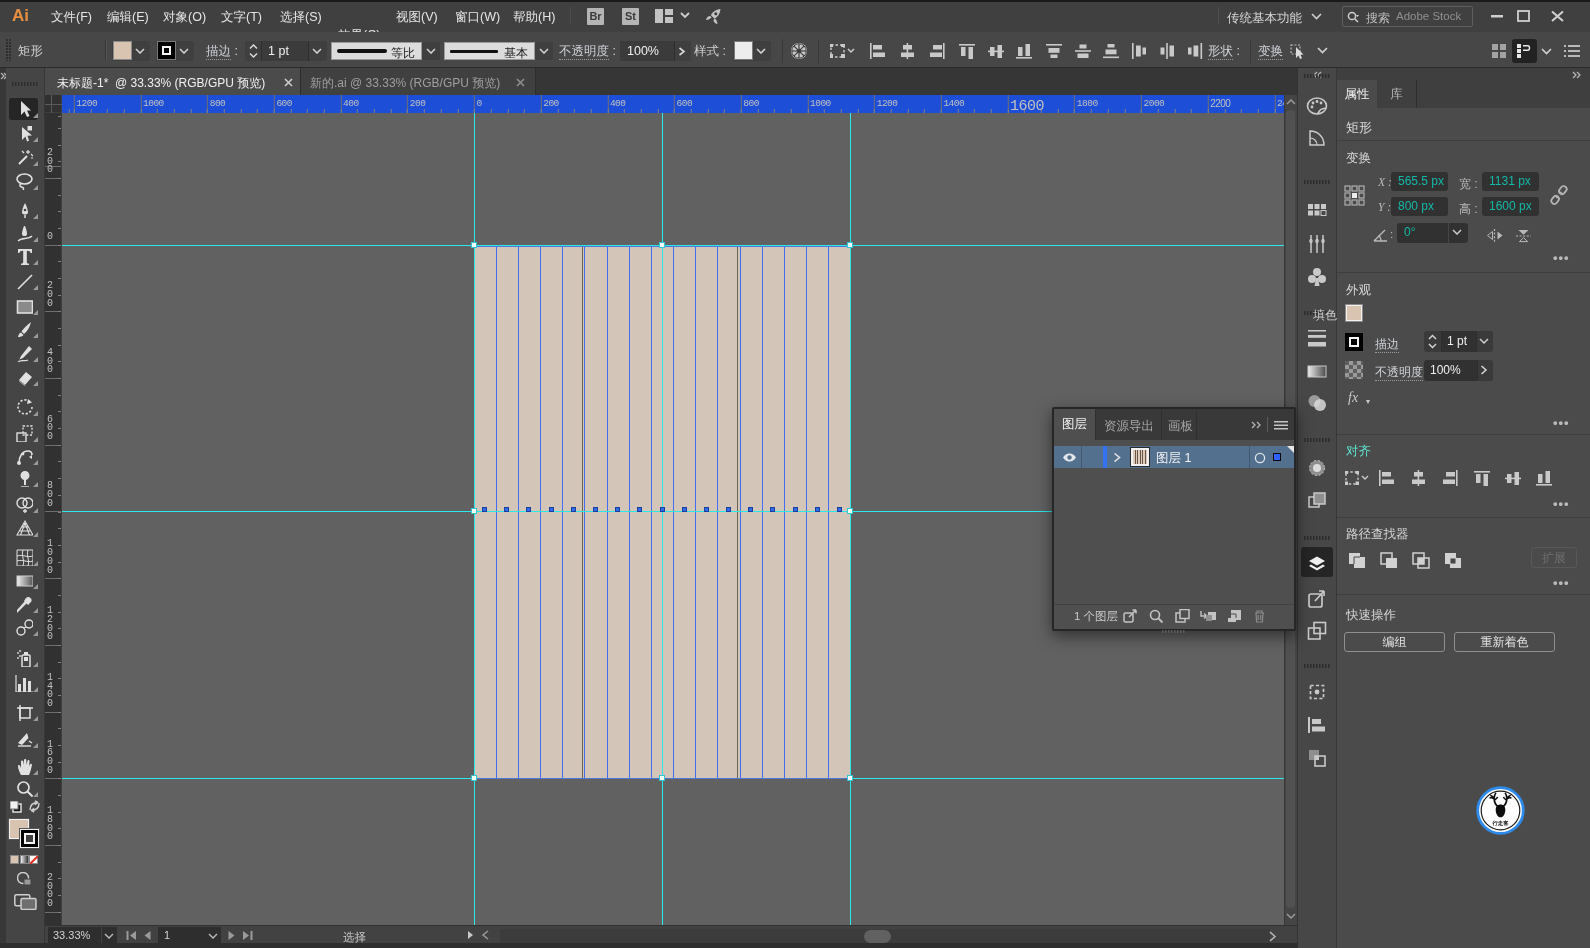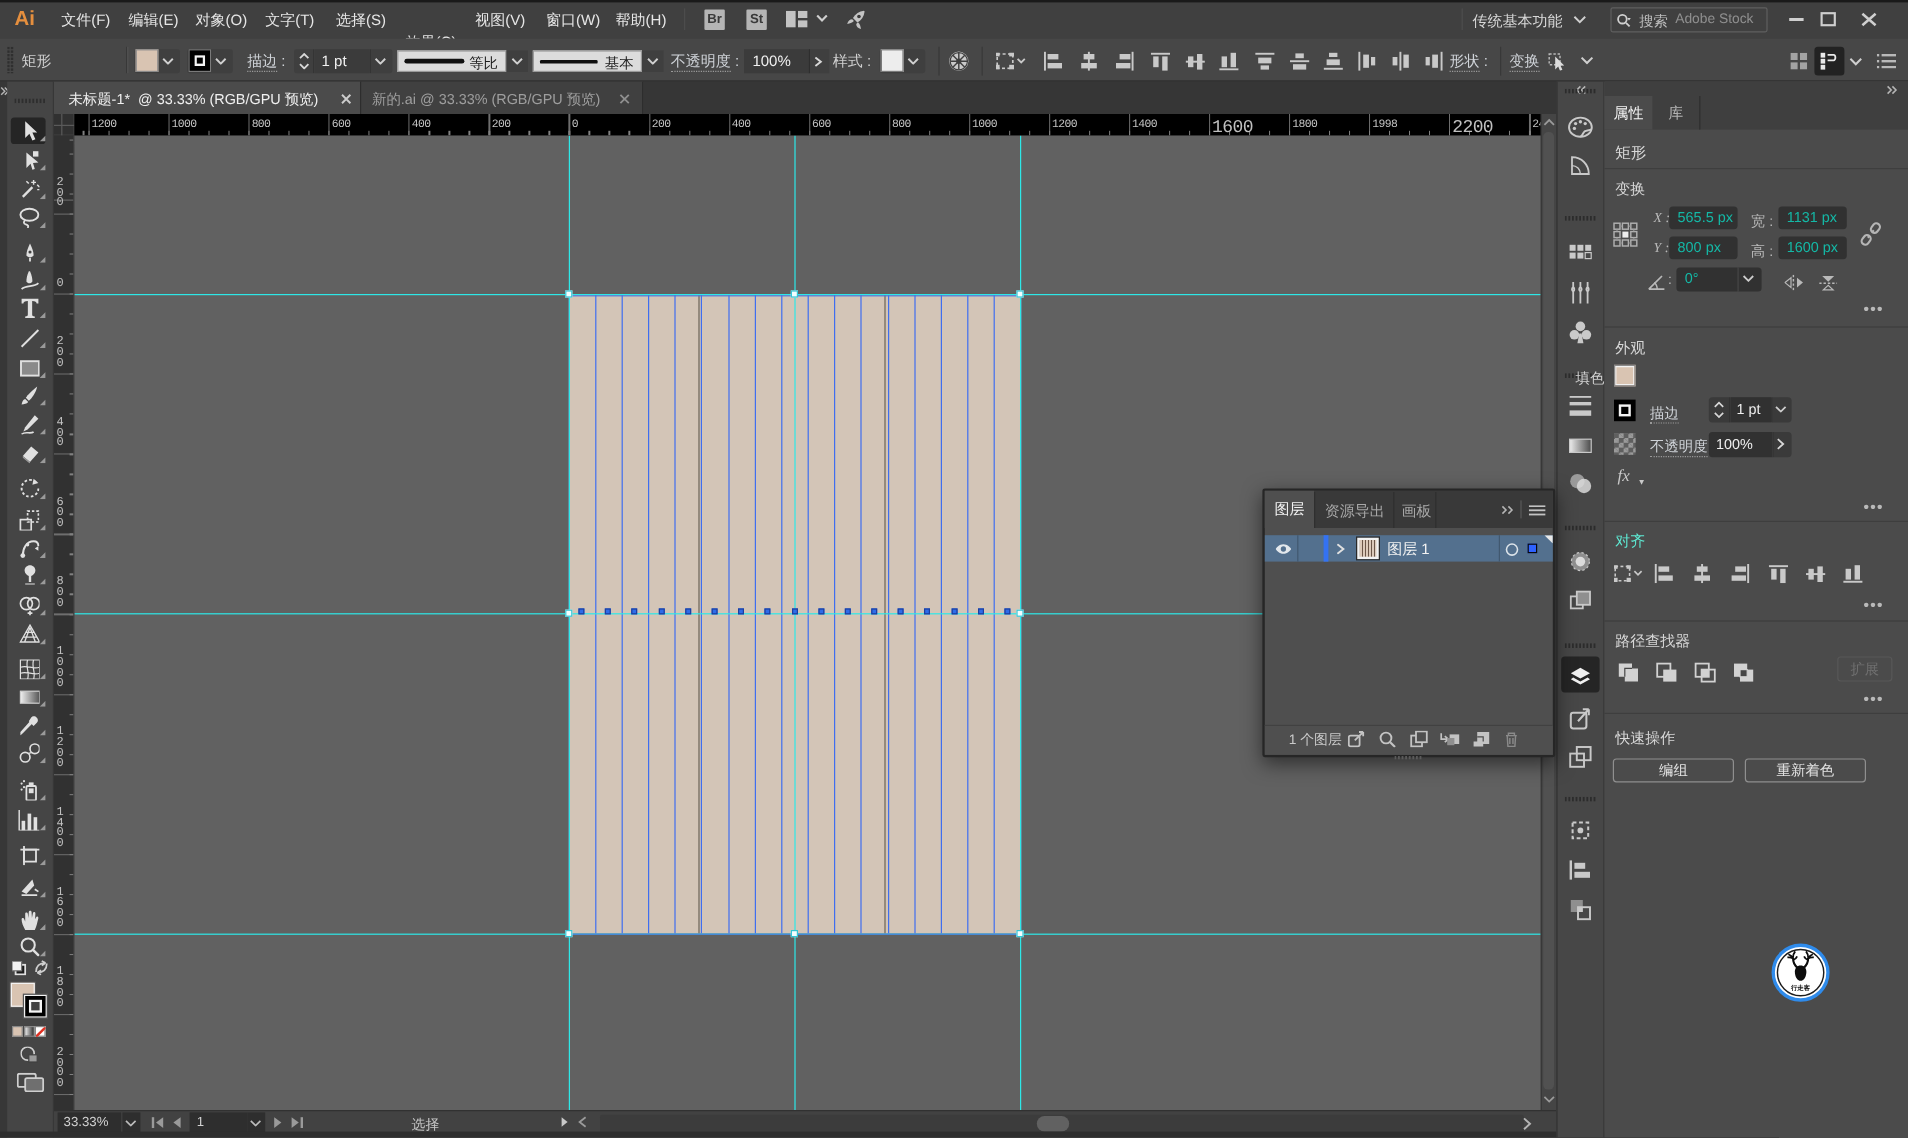--- a/index.html
+++ b/index.html
@@ -528,41 +528,41 @@
     </svg>
 <div class="abs" style="left:300px;top:68px;width:236px;height:27px;background:#404040;border-left:1px solid #2d2d2d;border-right:1px solid #2d2d2d;"></div>
 <div class="t" style="left:310px;top:75px;font-size:12px;color:#9e9e9e;">新的.ai @ 33.33% (RGB/GPU 预览)</div>
 <svg class="abs" style="left:515px;top:77px;" width="11" height="11" viewBox="0 0 11 11">
       <path d="M2 2 L9 9 M9 2 L2 9" stroke="#8f8f8f" stroke-width="1.5"></path>
     </svg>
 <div class="abs" style="left:45px;top:95px;width:17px;height:18px;background:#313131;border-right:1px solid #404040;border-bottom:1px solid #404040;"></div>
 <div class="abs" style="left:51px;top:95px;width:1px;height:18px;background:#5a5a5a;"></div>
 <div class="abs" style="left:45px;top:104px;width:17px;height:1px;background:#5a5a5a;"></div>
 <div class="abs" style="left:45px;top:117px;width:17px;height:5px;background-image:radial-gradient(circle,#8a8a8a 0.8px,transparent 0.9px);background-size:3px 3px;background-position:0 1px;"></div>
-<div class="abs" style="left:62px;top:95px;width:1222px;height:18px;background:#000000;overflow:hidden;">
+<div class="abs" style="left:62px;top:95px;width:1222px;height:18px;background:#1d4ed8;overflow:hidden;">
       <div style="position:absolute;left:0;top:0px;width:1222px;height:18px;background:repeating-linear-gradient(to right,#6e6e6e 0px,#6e6e6e 1px,transparent 1px,transparent 66.7px);background-position:11.80px 0;"></div>
       <div style="position:absolute;left:0;top:14px;width:1222px;height:4px;background:repeating-linear-gradient(to right,#808080 0px,#808080 1px,transparent 1px,transparent 16.675px);background-position:11.80px 0;"></div>
       <div style="position:absolute;left:14.3px;top:3px;font-size:9.5px;color:#c0c0c0;font-family:'Liberation Mono',monospace;letter-spacing:-0.5px;">1200</div>
       <div style="position:absolute;left:81.0px;top:3px;font-size:9.5px;color:#c0c0c0;font-family:'Liberation Mono',monospace;letter-spacing:-0.5px;">1000</div>
       <div style="position:absolute;left:147.7px;top:3px;font-size:9.5px;color:#c0c0c0;font-family:'Liberation Mono',monospace;letter-spacing:-0.5px;">800</div>
       <div style="position:absolute;left:214.4px;top:3px;font-size:9.5px;color:#c0c0c0;font-family:'Liberation Mono',monospace;letter-spacing:-0.5px;">600</div>
       <div style="position:absolute;left:281.1px;top:3px;font-size:9.5px;color:#c0c0c0;font-family:'Liberation Mono',monospace;letter-spacing:-0.5px;">400</div>
       <div style="position:absolute;left:347.8px;top:3px;font-size:9.5px;color:#c0c0c0;font-family:'Liberation Mono',monospace;letter-spacing:-0.5px;">200</div>
       <div style="position:absolute;left:414.5px;top:3px;font-size:9.5px;color:#c0c0c0;font-family:'Liberation Mono',monospace;letter-spacing:-0.5px;">0</div>
       <div style="position:absolute;left:481.2px;top:3px;font-size:9.5px;color:#c0c0c0;font-family:'Liberation Mono',monospace;letter-spacing:-0.5px;">200</div>
       <div style="position:absolute;left:547.9px;top:3px;font-size:9.5px;color:#c0c0c0;font-family:'Liberation Mono',monospace;letter-spacing:-0.5px;">400</div>
       <div style="position:absolute;left:614.6px;top:3px;font-size:9.5px;color:#c0c0c0;font-family:'Liberation Mono',monospace;letter-spacing:-0.5px;">600</div>
       <div style="position:absolute;left:681.3px;top:3px;font-size:9.5px;color:#c0c0c0;font-family:'Liberation Mono',monospace;letter-spacing:-0.5px;">800</div>
       <div style="position:absolute;left:748.0px;top:3px;font-size:9.5px;color:#c0c0c0;font-family:'Liberation Mono',monospace;letter-spacing:-0.5px;">1000</div>
       <div style="position:absolute;left:814.7px;top:3px;font-size:9.5px;color:#c0c0c0;font-family:'Liberation Mono',monospace;letter-spacing:-0.5px;">1200</div>
       <div style="position:absolute;left:881.4px;top:3px;font-size:9.5px;color:#c0c0c0;font-family:'Liberation Mono',monospace;letter-spacing:-0.5px;">1400</div>
       <div style="position:absolute;left:948.1px;top:3px;font-size:15px;color:#c0c0c0;font-family:'Liberation Mono',monospace;letter-spacing:-0.5px;">1600</div>
       <div style="position:absolute;left:1014.8px;top:3px;font-size:9.5px;color:#c0c0c0;font-family:'Liberation Mono',monospace;letter-spacing:-0.5px;">1800</div>
-      <div style="position:absolute;left:1081.5px;top:3px;font-size:9.5px;color:#c0c0c0;font-family:'Liberation Mono',monospace;letter-spacing:-0.5px;">1998</div>
-      <div style="position:absolute;left:1148.2px;top:3px;font-size:15px;color:#c0c0c0;font-family:Liberation Mono, monospace;letter-spacing:-0.5px;">2200</div>
+      <div style="position:absolute;left:1081.5px;top:3px;font-size:9.5px;color:#c0c0c0;font-family:'Liberation Mono',monospace;letter-spacing:-0.5px;">2000</div>
+      <div style="position:absolute;left:1148.2px;top:3px;font-size:10px;color:#c0c0c0;font-family:Liberation Sans, sans-serif;letter-spacing:-0.5px;">2200</div>
       <div style="position:absolute;left:1214.9px;top:3px;font-size:9.5px;color:#c0c0c0;font-family:'Liberation Mono',monospace;letter-spacing:-0.5px;">2400</div>
     </div>
 <div class="abs" style="left:45px;top:113px;width:17px;height:812px;background:#313131;border-right:1px solid #404040;overflow:hidden;">
       <div style="position:absolute;left:0px;top:0;width:17px;height:812px;background:repeating-linear-gradient(to bottom,#6e6e6e 0px,#6e6e6e 1px,transparent 1px,transparent 66.7px);background-position:0 65.00px;"></div>
       <div style="position:absolute;left:13px;top:0;width:4px;height:812px;background:repeating-linear-gradient(to bottom,#808080 0px,#808080 1px,transparent 1px,transparent 16.675px);background-position:0 14.97px;"></div>
       <div style="position:absolute;left:1px;top:35.9px;width:8px;font-size:10px;line-height:8.7px;color:#c0c0c0;font-family:'Liberation Mono',monospace;text-align:center;">2<br>0<br>0</div>
       <div style="position:absolute;left:1px;top:120.0px;width:8px;font-size:10px;line-height:8.7px;color:#c0c0c0;font-family:'Liberation Mono',monospace;text-align:center;">0</div>
       <div style="position:absolute;left:1px;top:169.3px;width:8px;font-size:10px;line-height:8.7px;color:#c0c0c0;font-family:'Liberation Mono',monospace;text-align:center;">2<br>0<br>0</div>
       <div style="position:absolute;left:1px;top:236.0px;width:8px;font-size:10px;line-height:8.7px;color:#c0c0c0;font-family:'Liberation Mono',monospace;text-align:center;">4<br>0<br>0</div>
       <div style="position:absolute;left:1px;top:302.7px;width:8px;font-size:10px;line-height:8.7px;color:#c0c0c0;font-family:'Liberation Mono',monospace;text-align:center;">6<br>0<br>0</div>

